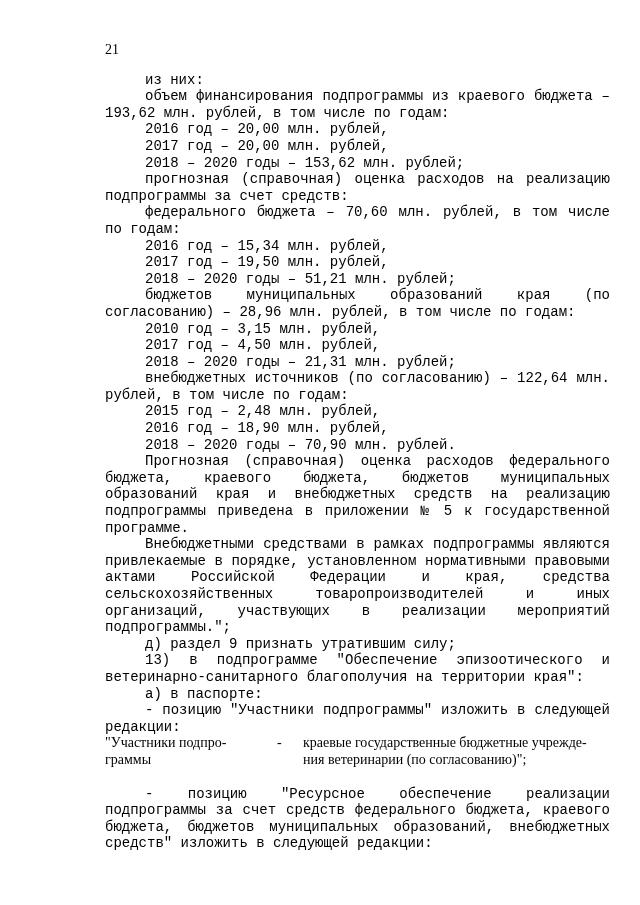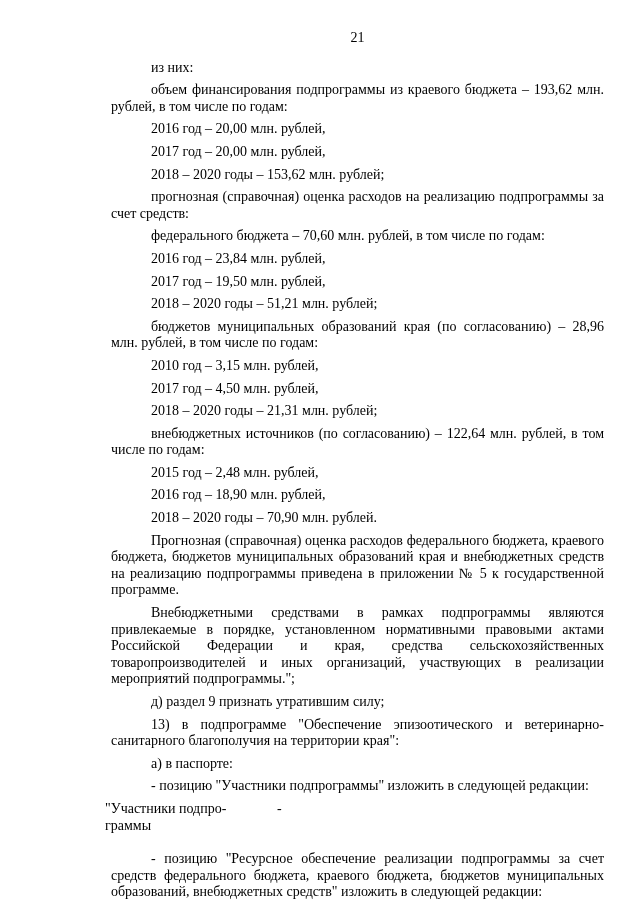--- a/index.html
+++ b/index.html
@@ -14,28 +14,28 @@
     background: #ffffff;
     overflow: hidden;
     box-sizing: border-box;
     padding: 30px 30px 10px 105px;
     font-family: "Liberation Serif", "DejaVu Serif", serif;
     font-size: 14px;
     line-height: 16.6px;
     color: #000000;
   }
   .page-number {
-    text-align: center;
-    margin: 0 0 13px 0;
+    margin: 12px 0 13px 0;
   }
   .para {
-    margin: 6px;
+    margin: 0;
     text-align: justify;
     text-indent: 40px;
     hyphens: auto;
+    font-family: Liberation Mono, monospace;
     -webkit-hyphens: auto;
   }
   .pass-row {
     display: flex;
     text-align: left;
   }
   .pass-left  { width: 172px; white-space: pre-line; }
   .pass-dash  { width: 26px; }
   .pass-right { flex: 1; white-space: pre-line; }
   .spaced { margin-top: 17px; }
@@ -46,37 +46,39 @@
 <div class="page">
   <div class="page-number">21</div>
   <div id="doc-body">
       <p class="para">из них:</p>
       <p class="para">объем финансирования подпрограммы из краевого бюджета – 193,62 млн. рублей, в том числе по годам:</p>
       <p class="para">2016 год – 20,00 млн. рублей,</p>
       <p class="para">2017 год – 20,00 млн. рублей,</p>
       <p class="para">2018 – 2020 годы – 153,62 млн. рублей;</p>
       <p class="para">прогнозная (справочная) оценка расходов на реализацию подпрограммы за счет средств:</p>
       <p class="para">федерального бюджета – 70,60 млн. рублей, в том числе по годам:</p>
-      <p class="para">2016 год – 23,84 млн. рублей,</p>
+      <p class="para">2016 год – 15,34 млн. рублей,</p>
       <p class="para">2017 год – 19,50 млн. рублей,</p>
       <p class="para">2018 – 2020 годы – 51,21 млн. рублей;</p>
       <p class="para">бюджетов муниципальных образований края (по согласованию) – 28,96 млн. рублей, в том числе по годам:</p>
       <p class="para">2010 год – 3,15 млн. рублей,</p>
       <p class="para">2017 год – 4,50 млн. рублей,</p>
       <p class="para">2018 – 2020 годы – 21,31 млн. рублей;</p>
       <p class="para">внебюджетных источников (по согласованию) – 122,64 млн. рублей, в том числе по годам:</p>
       <p class="para">2015 год – 2,48 млн. рублей,</p>
       <p class="para">2016 год – 18,90 млн. рублей,</p>
       <p class="para">2018 – 2020 годы – 70,90 млн. рублей.</p>
       <p class="para">Прогнозная (справочная) оценка расходов федерального бюджета, краевого бюджета, бюджетов муниципальных образований края и внебюджетных средств на реализацию подпрограммы приведена в приложении № 5 к государственной программе.</p>
       <p class="para">Внебюджетными средствами в рамках подпрограммы являются привлекаемые в порядке, установленном нормативными правовыми актами Российской Федерации и края, средства сельскохозяйственных товаропроизводителей и иных организаций, участвующих в реализации мероприятий подпрограммы.";</p>
       <p class="para">д) раздел 9 признать утратившим силу;</p>
       <p class="para">13) в подпрограмме "Обеспечение эпизоотического и ветеринарно-санитарного благополучия на территории края":</p>
       <p class="para">а) в паспорте:</p>
       <p class="para">- позицию "Участники подпрограммы" изложить в следующей редакции:</p>
       <div class="pass-row">
         <div class="pass-left">"Участники подпро-
 граммы</div>
         <div class="pass-dash">-</div>
+        <div class="pass-right">краевые государственные бюджетные учрежде-
+ния ветеринарии (по согласованию)";</div>
       </div>
       <p class="para spaced">- позицию "Ресурсное обеспечение реализации подпрограммы за счет средств федерального бюджета, краевого бюджета, бюджетов муниципальных образований, внебюджетных средств" изложить в следующей редакции:</p>
     </div>
 </div>
 
 </body></html>

